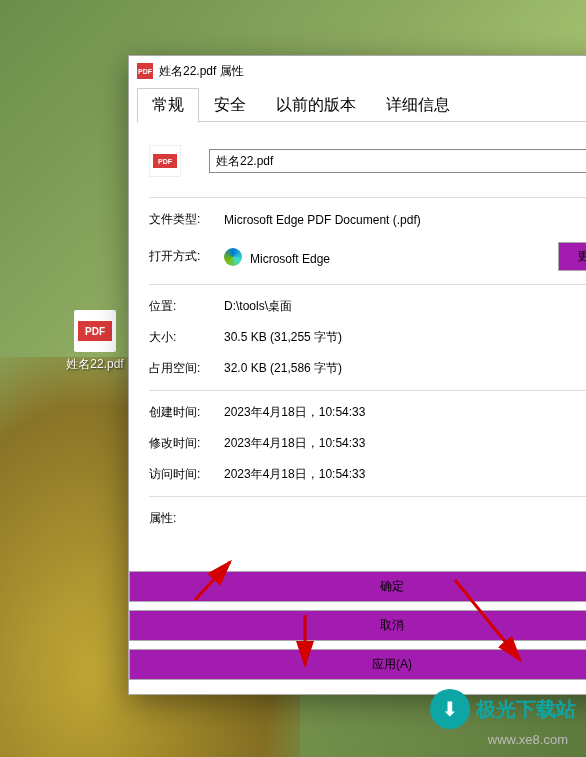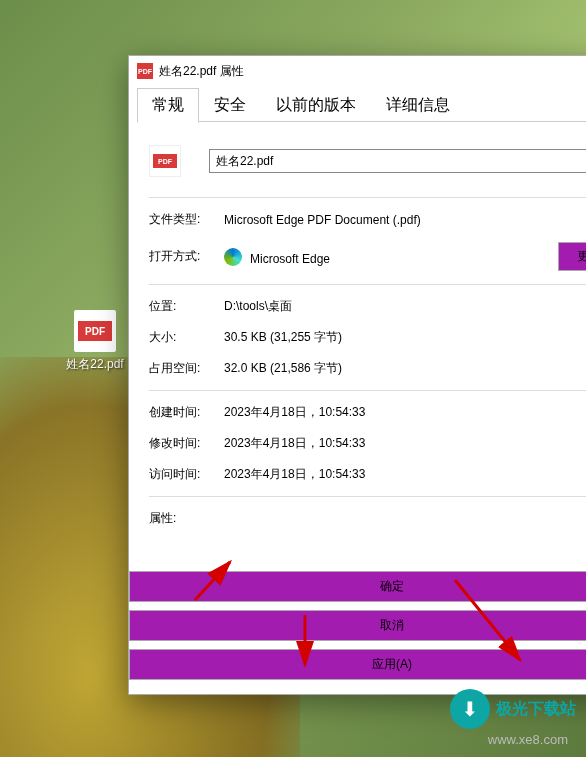--- a/index.html
+++ b/index.html
@@ -89,21 +89,21 @@
       border-radius: 50%;
       background: #0ea5a5;
       display: flex;
       align-items: center;
       justify-content: center;
       color: #fff;
       font-size: 20px;
     }
     .watermark-text {
       color: #0ea5a5;
-      font-size: 16px;
+      font-size: 20px;
       font-weight: bold;
     }
     .watermark-url {
       position: absolute;
       bottom: 10px;
       right: 18px;
       color: #bbb;
       font-size: 13px;
       z-index: 100;
     }

